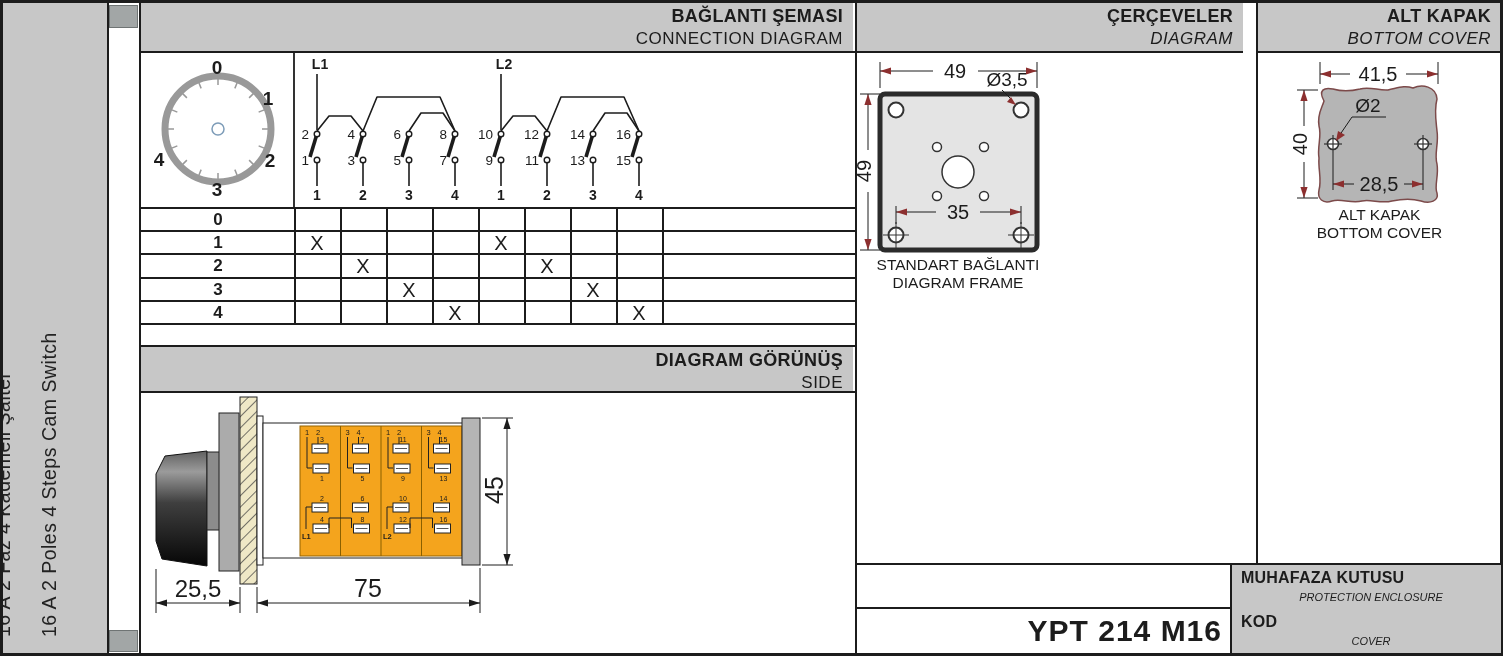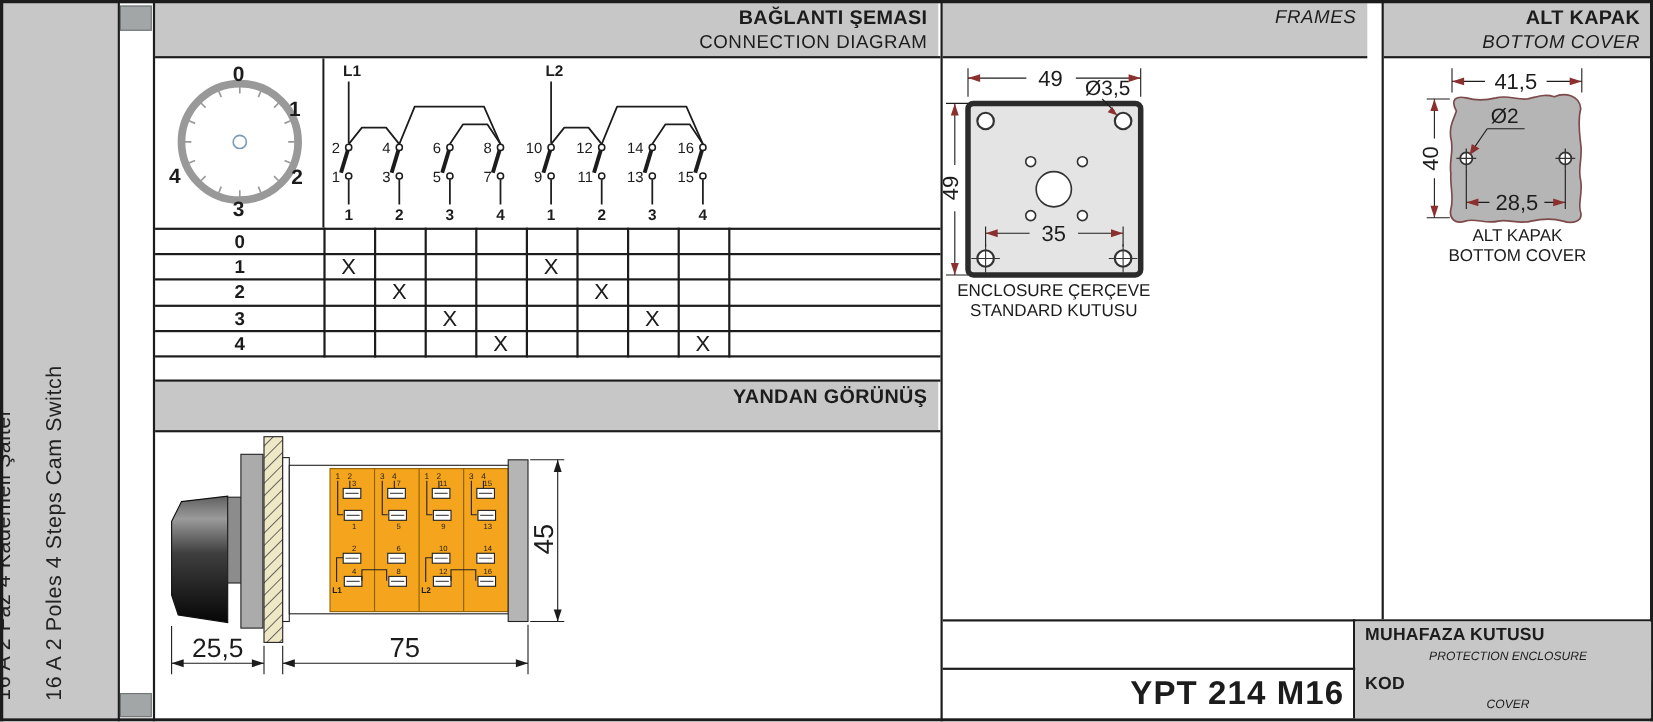--- a/index.html
+++ b/index.html
@@ -34,28 +34,30 @@
 </div>
 
 <div class="spine-sq" style="left:109px;top:5px;width:29px;height:23px;"></div>
 <div class="spine-sq" style="left:109px;top:630px;width:29px;height:22px;"></div>
 
 <div class="band" style="left:141px;top:3px;width:712px;height:48px;text-align:right;">
   <div class="t1">BAĞLANTI ŞEMASI</div>
   <div class="t2">CONNECTION DIAGRAM</div>
 </div>
 <div class="band" style="left:857px;top:3px;width:386px;height:48px;">
-  <div class="t2 it">FRAMES</div>
+  <div class="t1">ÇERÇEVELER</div>
+  <div class="t2 it">DIAGRAM</div>
 </div>
 <div class="band" style="left:1258px;top:3px;width:243px;height:48px;">
   <div class="t1">ALT KAPAK</div>
   <div class="t2 it">BOTTOM COVER</div>
 </div>
 <div class="band" style="left:141px;top:347px;width:712px;height:44px;">
-  <div class="t1">YANDAN GÖRÜNÜŞ</div>
+  <div class="t1">DIAGRAM GÖRÜNÜŞ</div>
+  <div class="t2">SIDE</div>
 </div>
 
 <div class="ln" style="left:0;top:0;width:1503px;height:3px;"></div>
 <div class="ln" style="left:0;top:653px;width:1503px;height:3px;"></div>
 <div class="ln" style="left:0;top:0;width:3px;height:656px;"></div>
 <div class="ln" style="left:1500px;top:0;width:3px;height:656px;"></div>
 <div class="ln" style="left:107px;top:0;width:2px;height:656px;"></div>
 <div class="ln" style="left:139px;top:0;width:2px;height:656px;"></div>
 <div class="ln" style="left:855px;top:0;width:2px;height:656px;"></div>
 <div class="ln" style="left:1256px;top:0;width:2px;height:563px;"></div>
@@ -363,22 +365,22 @@
     <line x1="896" y1="206" x2="896" y2="224"></line>
       <line x1="1021" y1="206" x2="1021" y2="224"></line>
     <line x1="896" y1="212" x2="936" y2="212"></line>
       <line x1="980" y1="212" x2="1021" y2="212"></line>
   </g>
   <polygon points="896,212 907,208.4 907,215.6" fill="#8c2f2f"></polygon>
   <polygon points="1021,212 1010,208.4 1010,215.6" fill="#8c2f2f"></polygon>
   <text x="958" y="219" font-size="20" text-anchor="middle">35</text>
 </svg>
 <div class="cap" style="left:857px;top:256px;width:202px;">
-  <div>ENCLOSURE ÇERÇEVE</div>
-  <div>STANDARD KUTUSU</div>
+  <div>STANDART BAĞLANTI</div>
+  <div>DIAGRAM FRAME</div>
 </div>
 
 <svg id="cover-svg" style="left:1258px;top:53px;" width="243" height="252" viewBox="1258 53 243 252">
   <path d="M 1324,101 C 1318,90 1324,87 1333,89 C 1343,92 1352,91 1360,89 C 1370,86 1379,91 1388,90
            C 1398,88 1404,85 1413,88 C 1422,84 1436,86 1437,99 C 1434,110 1436,121 1437,131
            C 1439,143 1434,154 1437,164 C 1439,176 1434,186 1437,193 C 1439,201 1430,204 1421,201
            C 1411,198 1401,199 1392,201 C 1381,204 1371,199 1362,201 C 1351,204 1341,198 1332,201
            C 1323,204 1317,199 1319,190 C 1322,180 1318,169 1319,158 C 1317,147 1322,136 1319,126
            C 1317,114 1322,108 1324,101 Z" fill="#b5b5b5" stroke="#7c4a4a" stroke-width="1.5"></path>
   <g stroke="#333" stroke-width="1.2">

